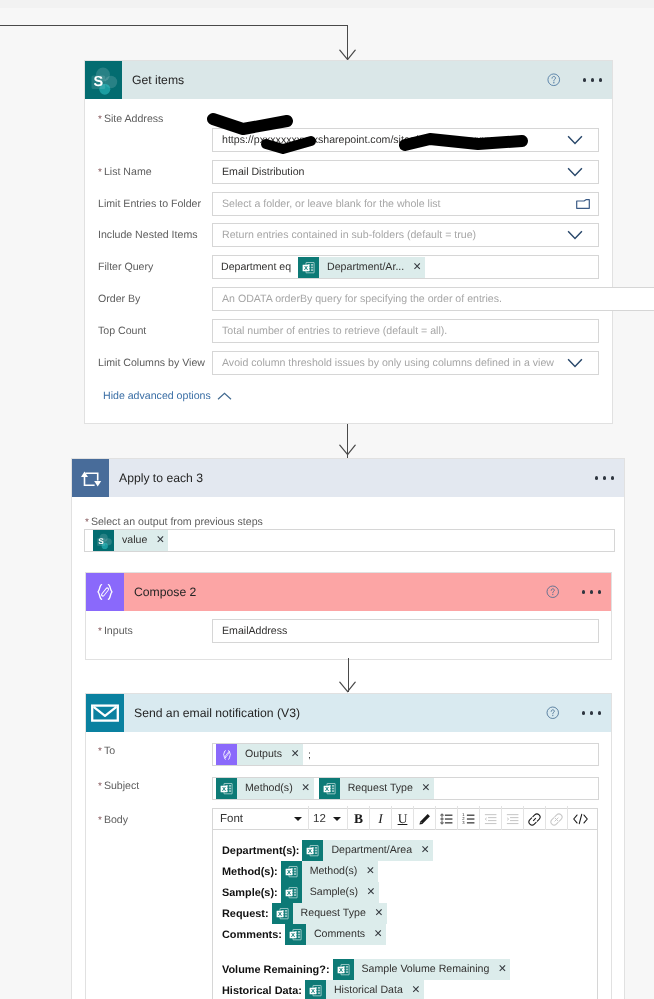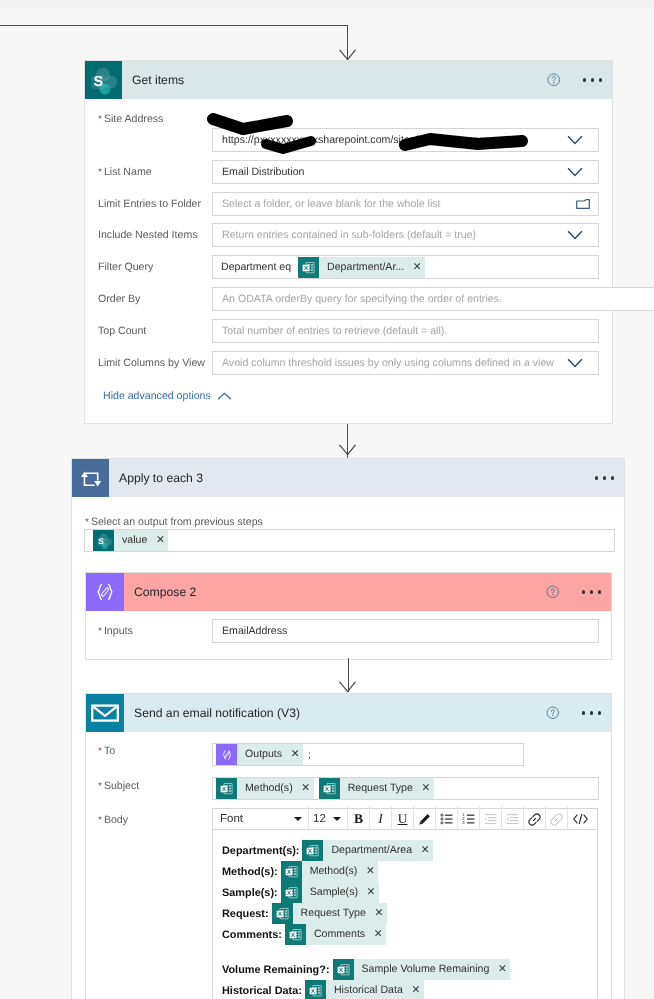--- a/index.html
+++ b/index.html
@@ -277,21 +277,21 @@
         </svg>
         <div class="dots">
               <i></i>
               <i></i>
               <i></i>
             </div>
       </div>
     </div>
 
     <div class="lbl" style="position:absolute;left:12px;top:50px;"><span class="req">*</span><span>To</span></div>
-    <div class="inp" style="position:absolute;left:126px;top:49px;width:312px;height:23px;padding:0 3px;">
+    <div class="inp" style="position:absolute;left:126px;top:49px;width:387px;height:23px;padding:0 3px;">
       <span class="chip">
         <span class="cico" style="background:#8a69fb;">
           <svg width="14" height="14" viewBox="0 0 24 24">
             <path d="M9.2 4.4 C7.2 4.4 7.6 8.6 6.2 11.0 C7.6 13.4 7.2 19.6 9.2 19.6" fill="none" stroke="#ffffff" stroke-width="1.5" stroke-linecap="round"></path>
             <path d="M14.8 4.4 C16.8 4.4 16.4 8.6 17.8 11.0 C16.4 13.4 16.8 19.6 14.8 19.6" fill="none" stroke="#ffffff" stroke-width="1.5" stroke-linecap="round"></path>
             <path d="M15.3 7.3 L9.3 15.6" fill="none" stroke="#ffffff" stroke-width="2.8" stroke-linecap="round"></path>
             <path d="M14.9 7.9 L9.8 15.0" fill="none" stroke="#8a69fb" stroke-width="1.2" stroke-linecap="round"></path>
           </svg>
         </span>
         <span class="ctxt">Outputs</span>

